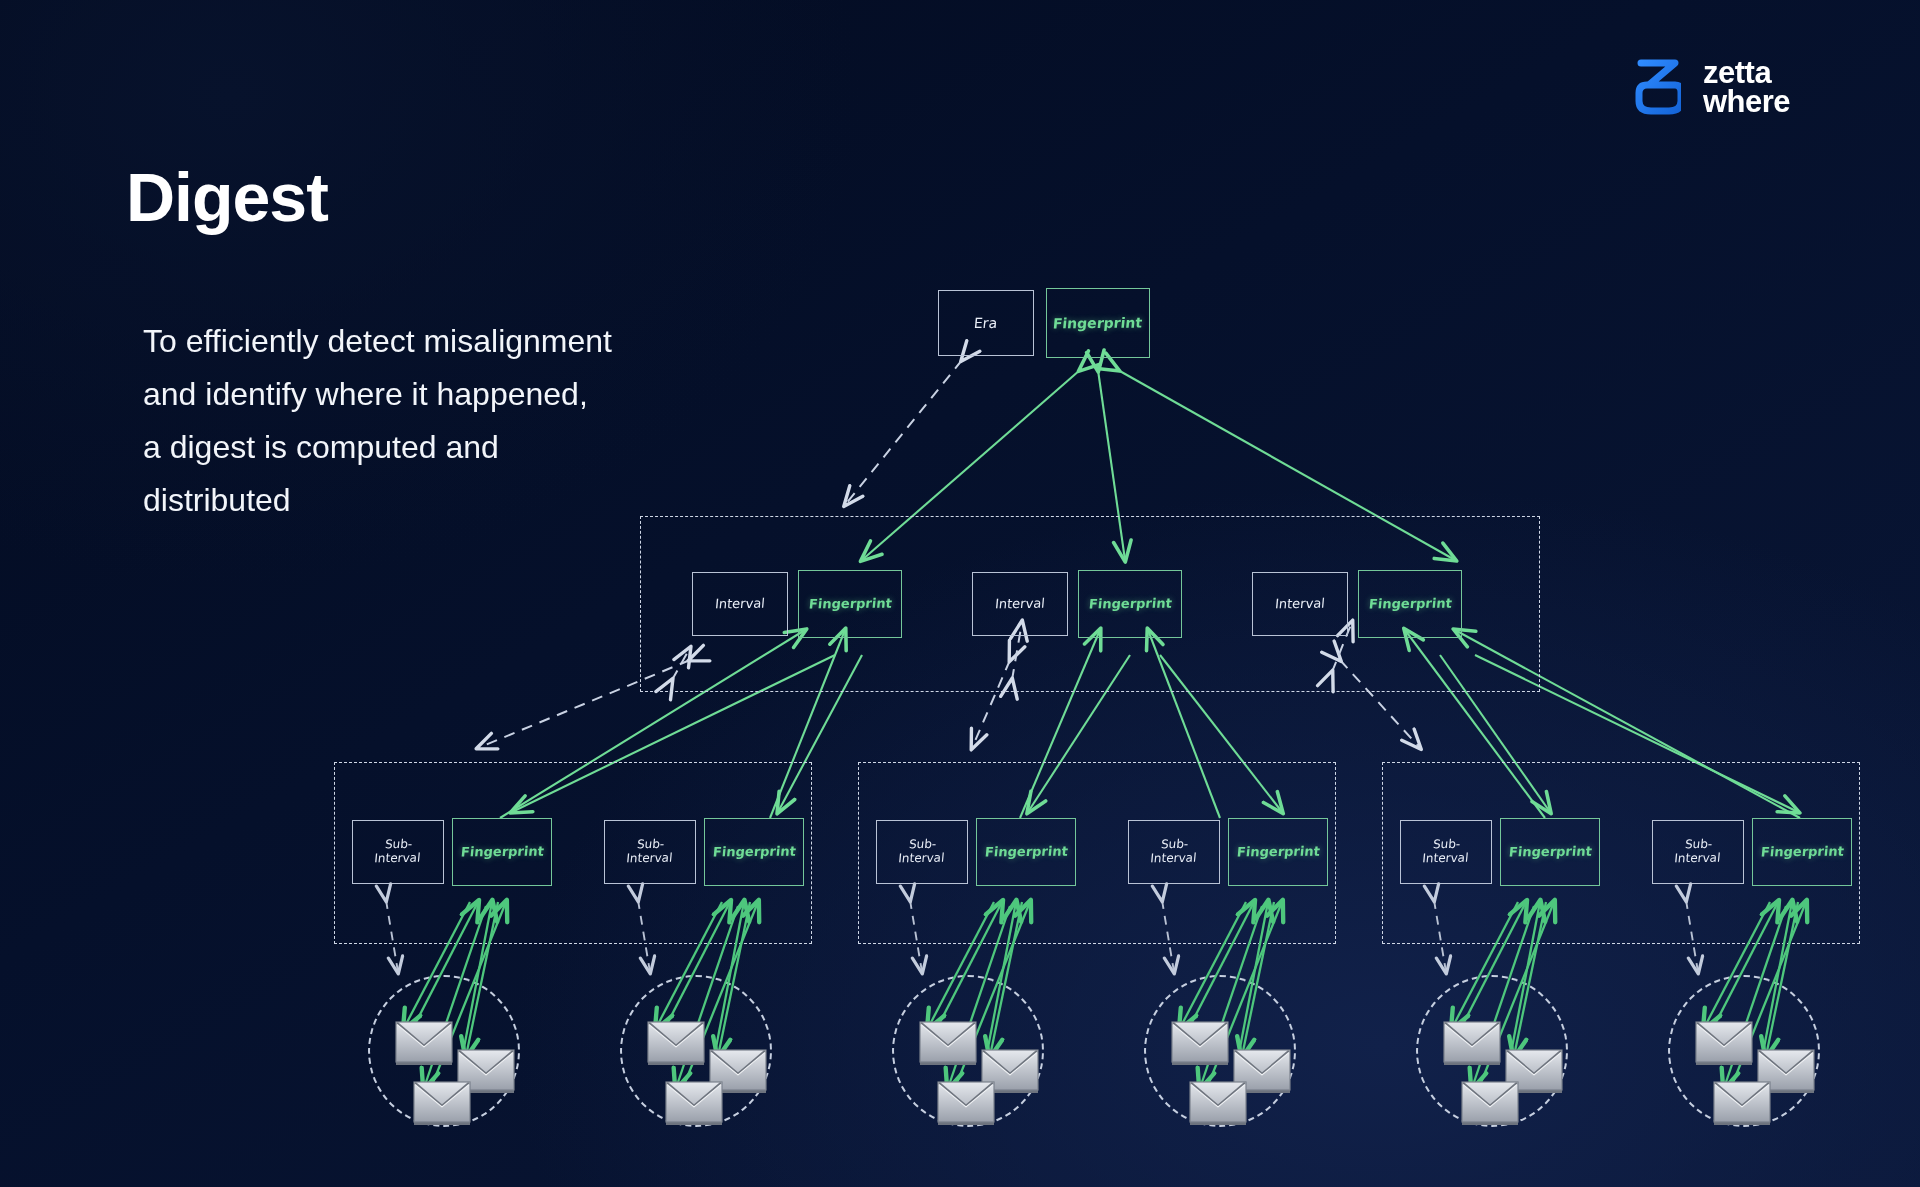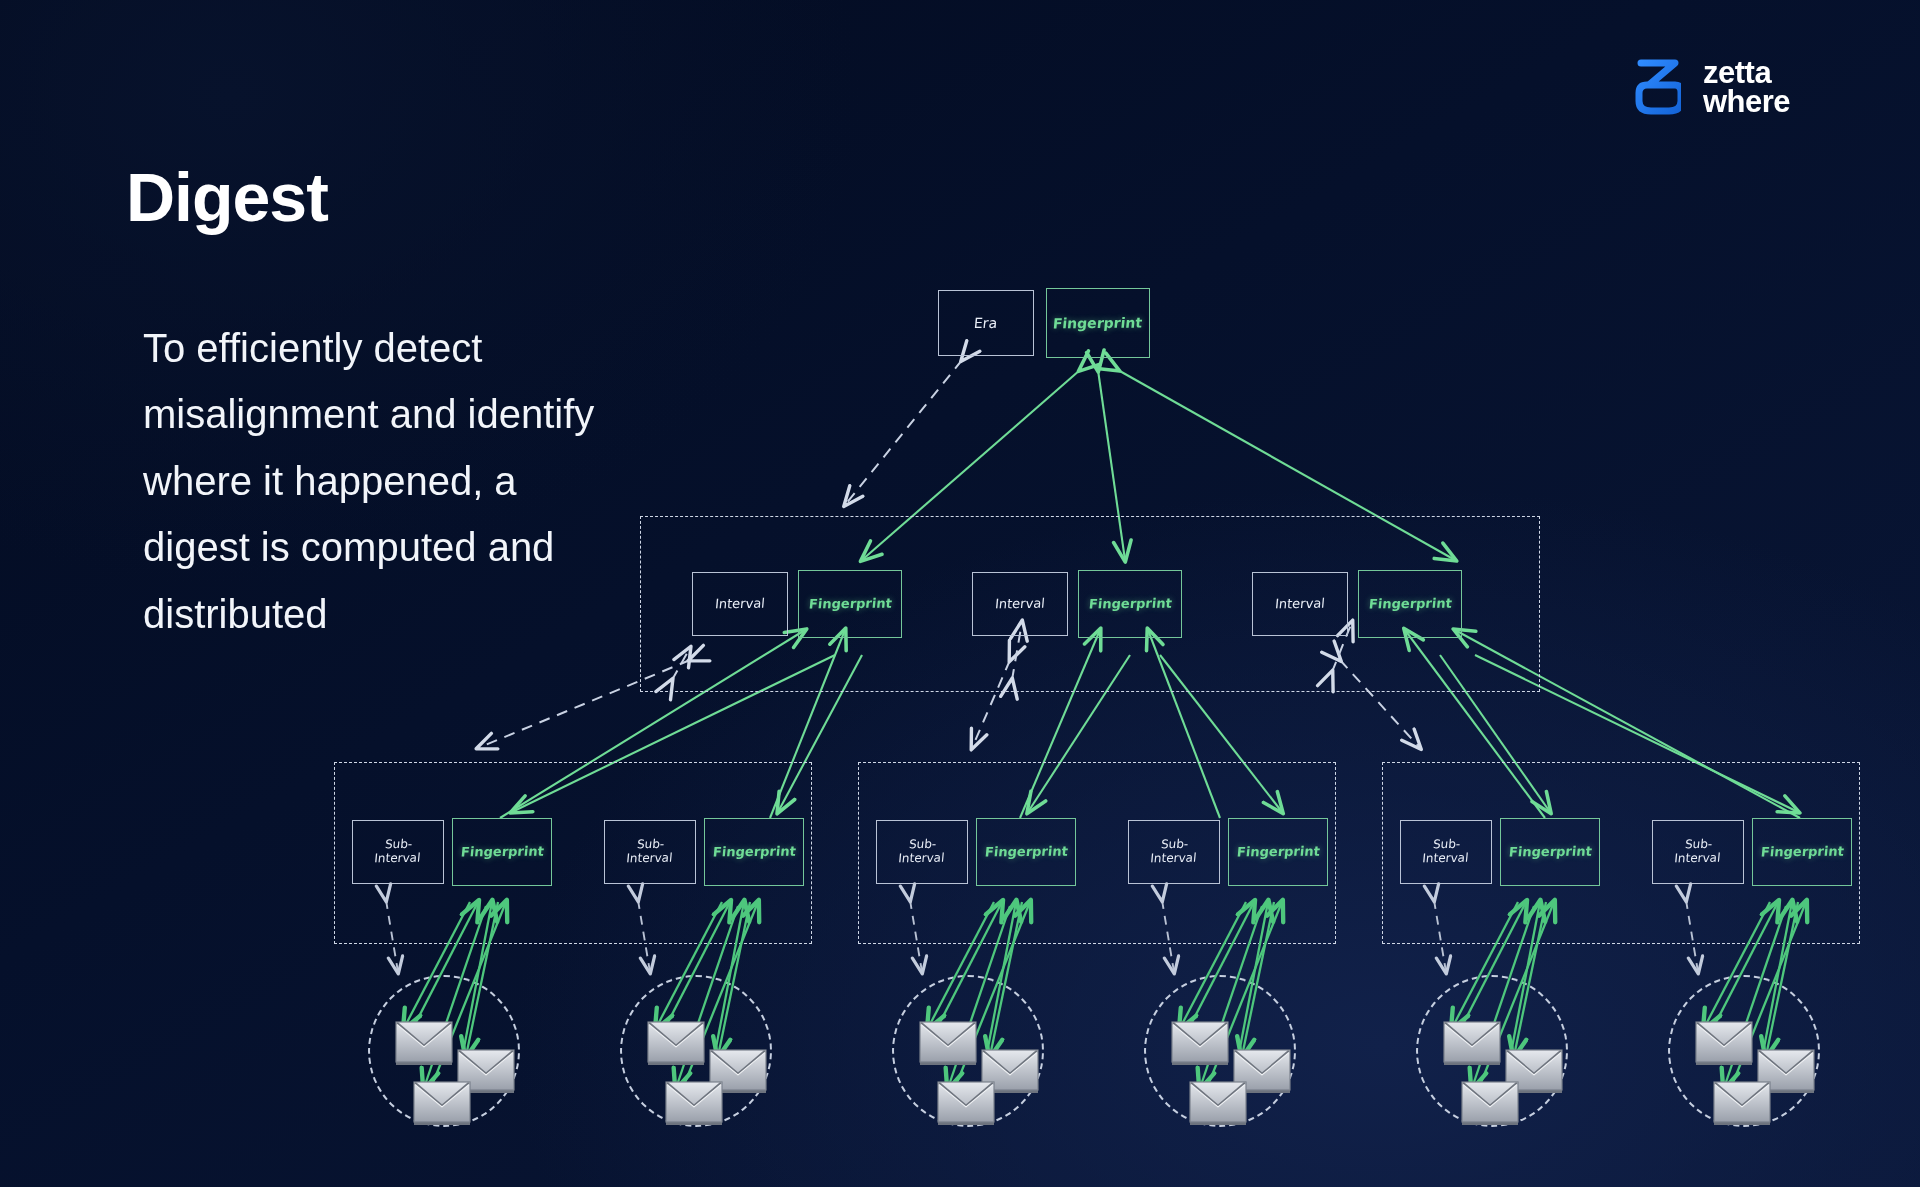--- a/index.html
+++ b/index.html
@@ -16,21 +16,21 @@
       radial-gradient(ellipse 900px 700px at 12% 8%, #07122c 0%, rgba(7,18,44,0) 70%),
       linear-gradient(150deg,#030b20 0%, #05102b 42%, #0a1738 100%);
   }
   
   #logo{position:absolute;left:1635px;top:58px;display:flex;align-items:center;gap:22px;}
   #logo .mark{width:46px;height:56px;}
   #logo .words{display:flex;flex-direction:column;line-height:0.94;}
   #logo .words span{color:#fff;font-size:31px;font-weight:700;letter-spacing:-0.5px;}
   
   #title{position:absolute;left:126px;top:158px;color:#fff;font-size:68px;font-weight:700;letter-spacing:-1px;}
-  #para{position:absolute;left:143px;top:315px;width:470px;color:#f2f5fa;font-size:40px;line-height:1.66;font-weight:400;}
+  #para{position:absolute;left:143px;top:315px;width:470px;color:#f2f5fa;font-size:32px;line-height:1.66;font-weight:400;}
   
   #diagram{position:absolute;left:0;top:0;width:1920px;height:1187px;}
   svg.layer{position:absolute;left:0;top:0;width:1920px;height:1187px;overflow:visible;pointer-events:none;}
   .node{
     position:absolute;box-sizing:border-box;
     display:flex;align-items:center;justify-content:center;text-align:center;
     font-family:"DejaVu Sans", sans-serif;
     line-height:1.15;
   }
   .node.plain{border:1.6px solid #b9c3d6;color:#e8edf6;}

